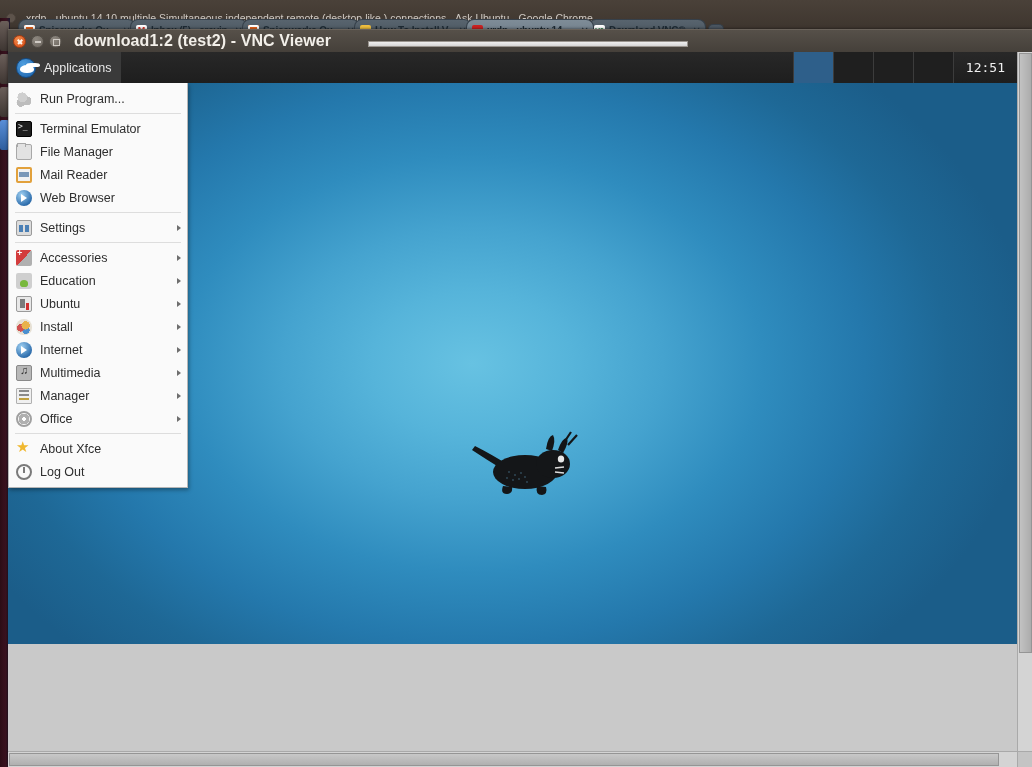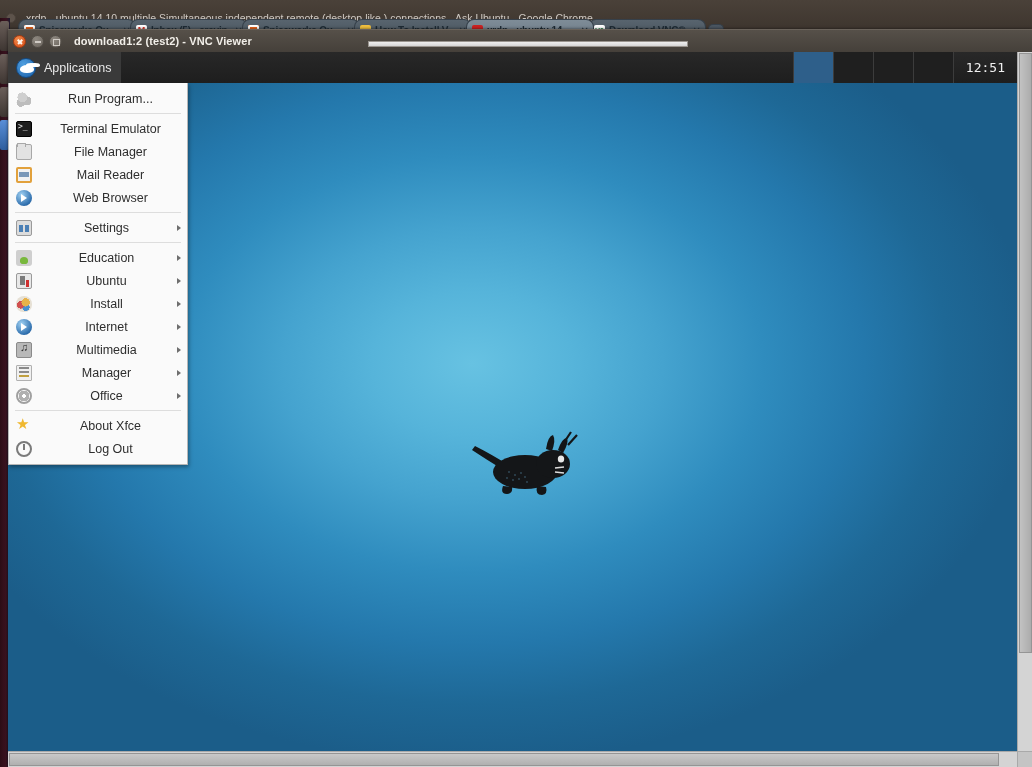--- a/index.html
+++ b/index.html
@@ -139,36 +139,36 @@
   .win-btn.max {
     background:radial-gradient(circle at 35% 30%,#8e8880,#6a645d);
     border:1px solid #534e48;
   }
   .win-btn.max::after {
     content:""; position:absolute; left:3px; top:3px;
     width:5px; height:5px; border:1.5px solid #cfcac4;
   }
   #vnc-title-text {
     margin-left:12px;
-    font-size:11px; color:#f2efe9; font-weight:bold;
+    font-size:16px; color:#f2efe9; font-weight:bold;
     letter-spacing:0.1px;
     font-family:"Liberation Sans", sans-serif;
   }
   #vnc-drag-bar {
     position:absolute; left:360px; top:12px;
     width:320px; height:6px;
     background:linear-gradient(to bottom,#efefef,#d6d6d6);
     border:1px solid #9a958f;
     z-index:20;
   }
 
   
   #vnc-viewport {
     position:absolute; left:0px; top:23px;
-    width:1009px; height:699px;
+    width:1009px; height:592px;
     overflow:hidden;
     background:#2a7fae;
   }
   
   #xfce-panel {
     position:absolute; left:0; top:0; width:1009px; height:31px;
     background:linear-gradient(to bottom,#282828,#1e1e1e);
     display:flex; align-items:stretch;
   }
   #apps-menu-button {
@@ -228,21 +228,20 @@
   
   #apps-menu {
     position:absolute; left:0px; top:31px;
     width:180px;
     background:#fafafa;
     border:1px solid #b6b6b6;
     border-top:none;
     padding:4px 0 4px 0;
     z-index:30;
     box-shadow:1px 2px 4px rgba(0,0,0,0.35);
-    text-align:center;
   }
   .menu-item {
     display:flex; align-items:center;
     height:23px;
     padding:0 6px 0 7px;
     font-size:12.5px; color:#2e2e2e;
     font-family:"Liberation Sans", sans-serif;
     white-space:nowrap;
   }
   .menu-item .mi-icon {
@@ -478,20 +477,25 @@
           <span class="mi-label">Web Browser</span>
         </div>
         <div class="menu-sep"></div>
         <div class="menu-item">
           <span class="mi-icon ic-settings"></span>
           <span class="mi-label">Settings</span>
           <span class="mi-arrow"></span>
         </div>
         <div class="menu-sep"></div>
         <div class="menu-item">
+          <span class="mi-icon ic-access"></span>
+          <span class="mi-label">Accessories</span>
+          <span class="mi-arrow"></span>
+        </div>
+        <div class="menu-item">
           <span class="mi-icon ic-edu"></span>
           <span class="mi-label">Education</span>
           <span class="mi-arrow"></span>
         </div>
         <div class="menu-item">
           <span class="mi-icon ic-games"></span>
           <span class="mi-label">Ubuntu</span>
           <span class="mi-arrow"></span>
         </div>
         <div class="menu-item">

